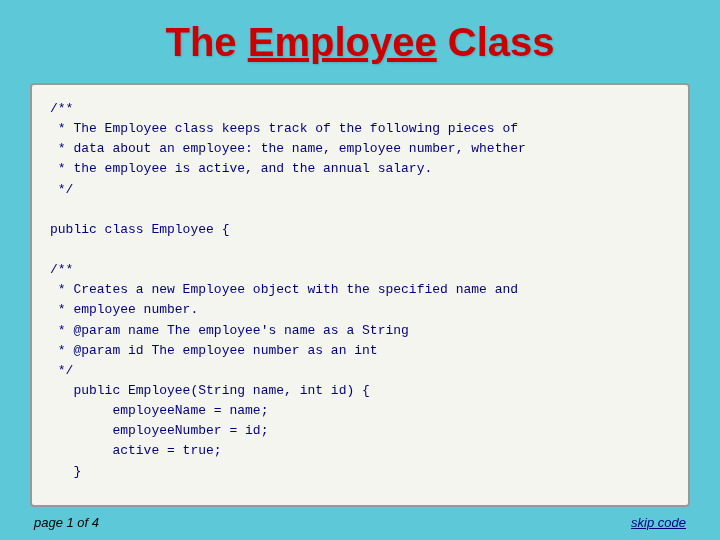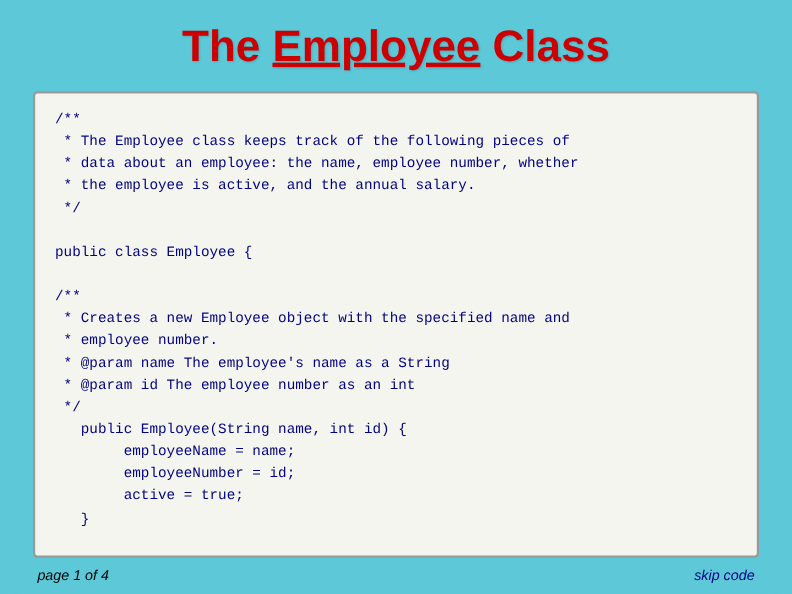--- a/index.html
+++ b/index.html
@@ -87,15 +87,15 @@
  */
    public Employee(String name, int id) {
         employeeName = name;
         employeeNumber = id;
         active = true;
    }</pre>
   </div>
 
   <div class="footer">
     <span class="footer-text">page 1 of 4</span>
-    <span class="footer-text" style="cursor:pointer; color:#000080;  margin-left: 48px;">skip code</span>
+    <span class="footer-text" style="cursor:pointer; color:#000080; text-decoration: underline; margin-left: 48px;">skip code</span>
   </div>
 </div>
 
 </body></html>

